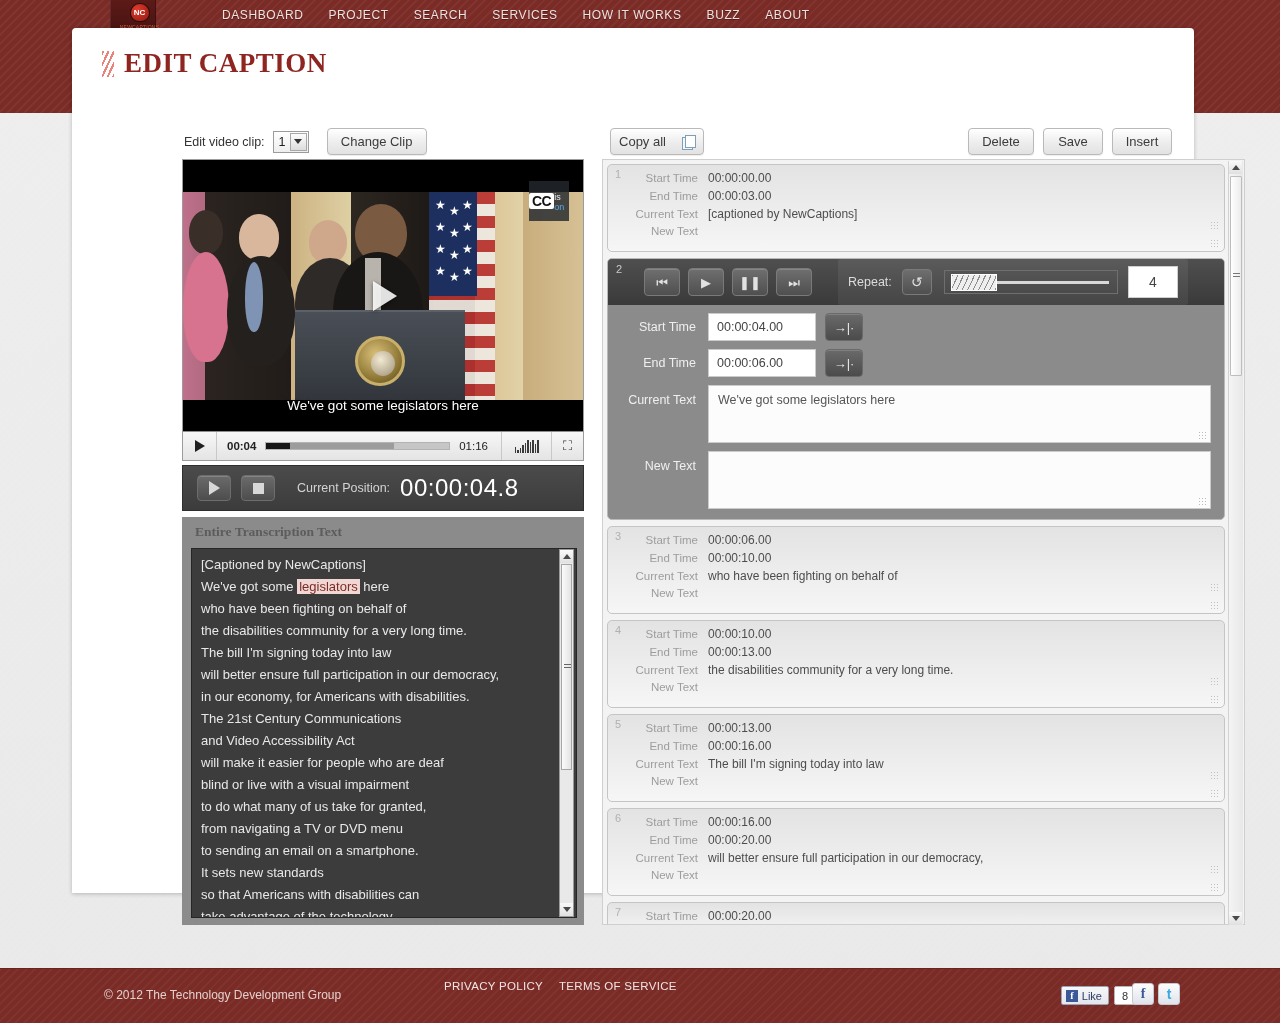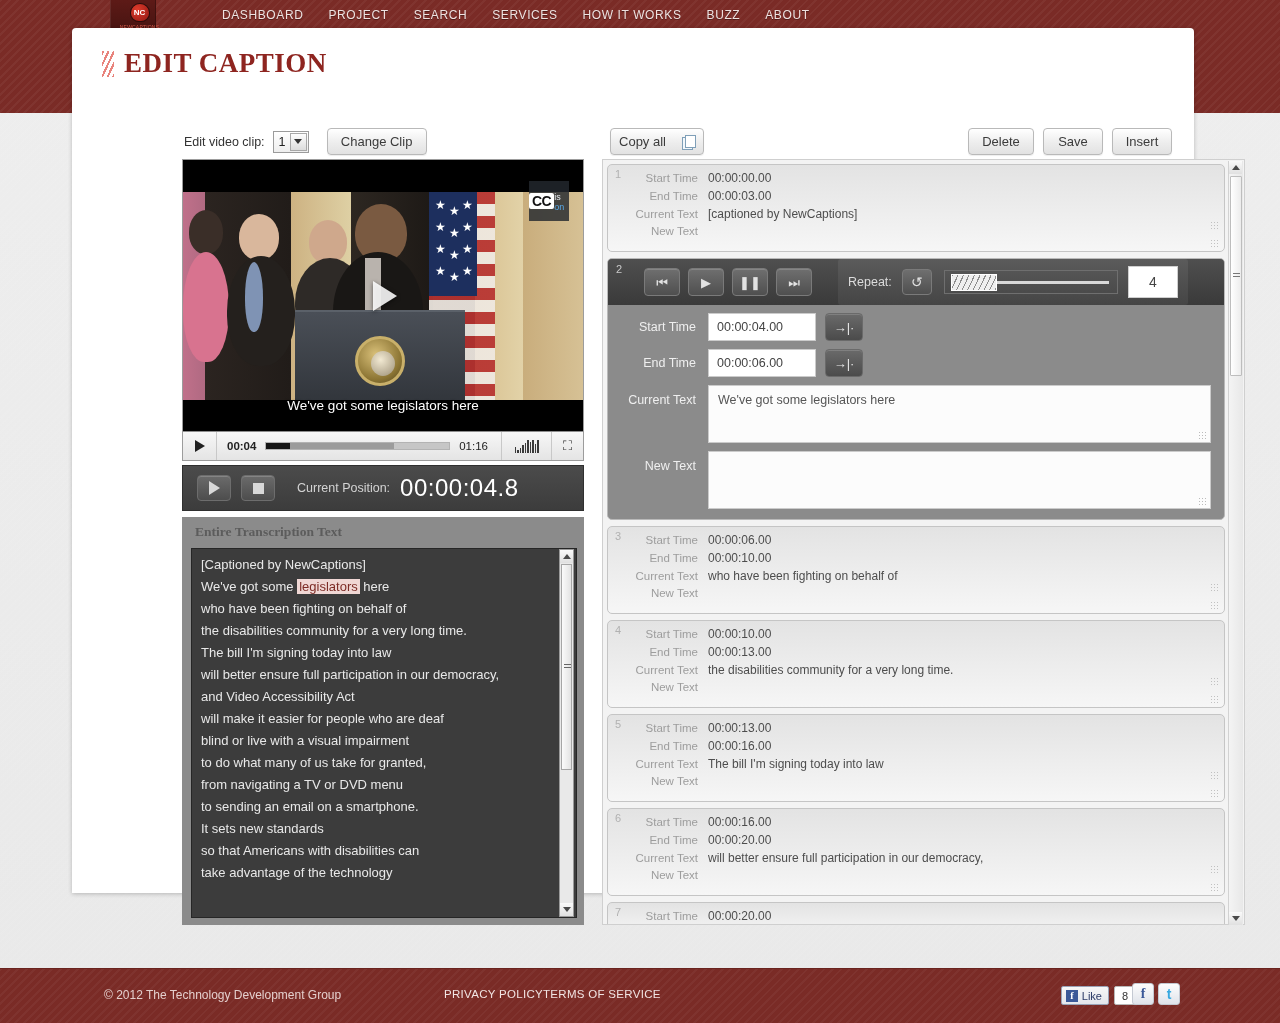--- a/index.html
+++ b/index.html
@@ -401,21 +401,21 @@
   #footer {
     position: absolute; left: 0; bottom: 0; width: 1280px; height: 55px;
     background:
       repeating-linear-gradient(135deg, rgba(255,255,255,.04) 0 2px, rgba(0,0,0,0) 2px 6px),
       #7a2b26;
     border-top: 1px solid #6a241f;
   }
   #copyright {
     position: absolute; left: 104px; top: 19px; font-size: 12px; color: #e4cfcd;
   }
-  #footlinks { position: absolute; left: 444px; top: 19px; display: flex; gap: 0; }
+  #footlinks { position: absolute; left: 444px; top: 11px; display: flex; gap: 16px; }
   #footlinks a { font-size: 11.5px; color: #f1e4e3; text-decoration: none; letter-spacing: .3px; cursor: pointer; }
   #fbwidget {
     position: absolute; right: 144px; top: 17px; display: flex; align-items: center;
   }
   #fb-like {
     display: flex; align-items: center; gap: 4px; height: 19px; padding: 0 6px 0 4px;
     background: linear-gradient(#f7f7f7,#e3e6ec); border: 1px solid #9aa4b8; border-radius: 2px;
     font-size: 11px; color: #2b3a66; cursor: pointer;
   }
   #fb-like .f { width: 12px; height: 12px; background: #3b5998; color: #fff; font-weight: bold;
@@ -572,20 +572,22 @@
     <div id="trans-wrap">
       <div id="trans-head">Entire Transcription Text</div>
       <div id="trans-body">
         <div id="trans-lines">
             <div class="ln">[Captioned by NewCaptions]</div>
             <div class="ln">We've got some <span class="hl">legislators</span> here</div>
             <div class="ln">who have been fighting on behalf of</div>
             <div class="ln">the disabilities community for a very long time.</div>
             <div class="ln">The bill I'm signing today into law</div>
             <div class="ln">will better ensure full participation in our democracy,</div>
+            <div class="ln">in our economy, for Americans with disabilities.</div>
+            <div class="ln">The 21st Century Communications</div>
             <div class="ln">and Video Accessibility Act</div>
             <div class="ln">will make it easier for people who are deaf</div>
             <div class="ln">blind or live with a visual impairment</div>
             <div class="ln">to do what many of us take for granted,</div>
             <div class="ln">from navigating a TV or DVD menu</div>
             <div class="ln">to sending an email on a smartphone.</div>
             <div class="ln">It sets new standards</div>
             <div class="ln">so that Americans with disabilities can</div>
             <div class="ln">take advantage of the technology</div>
           </div>

